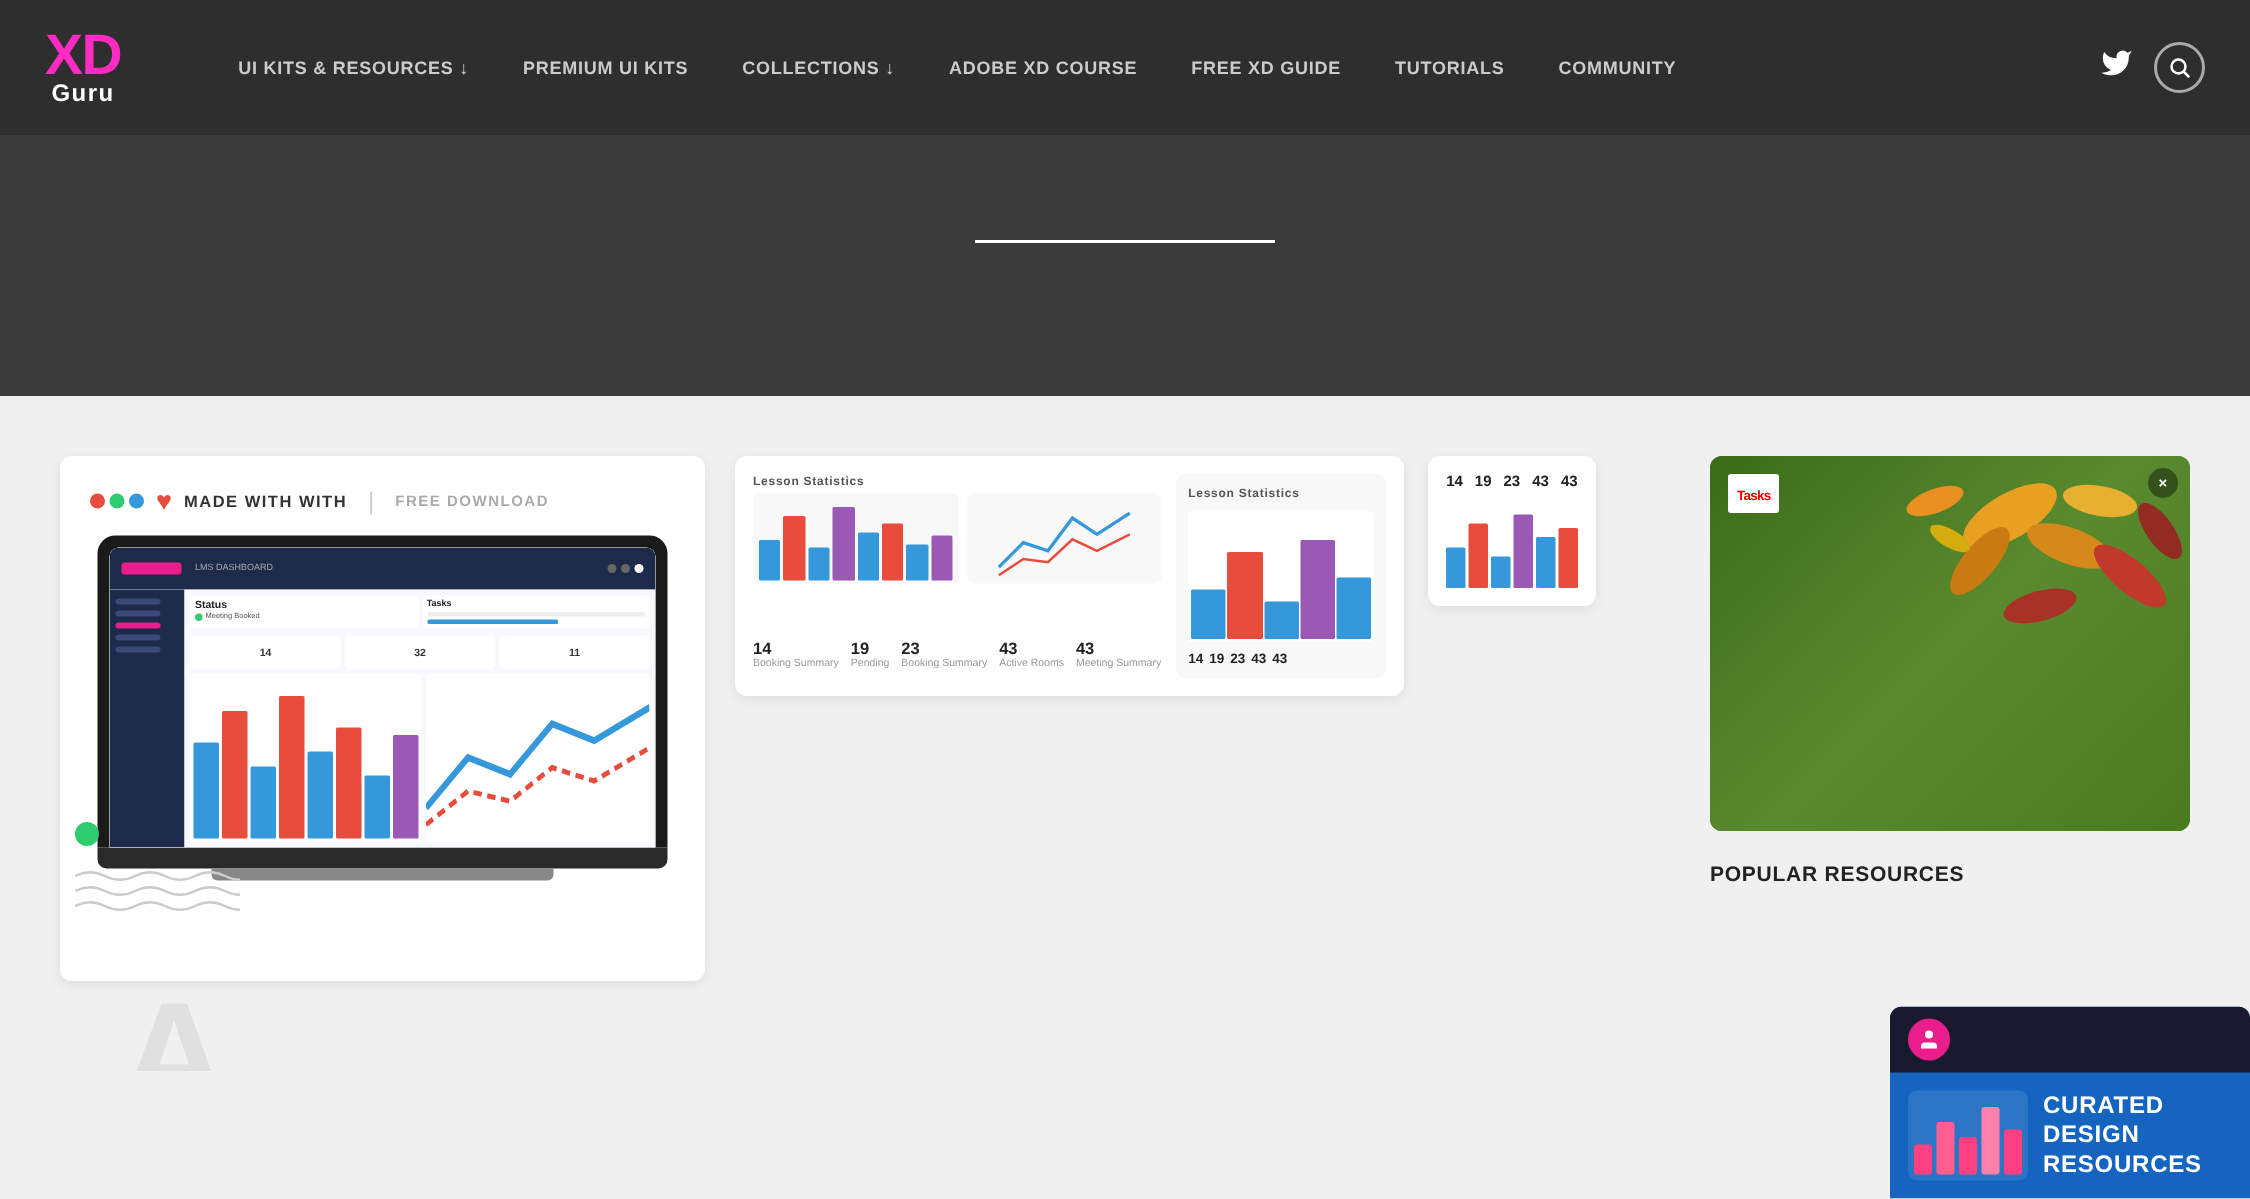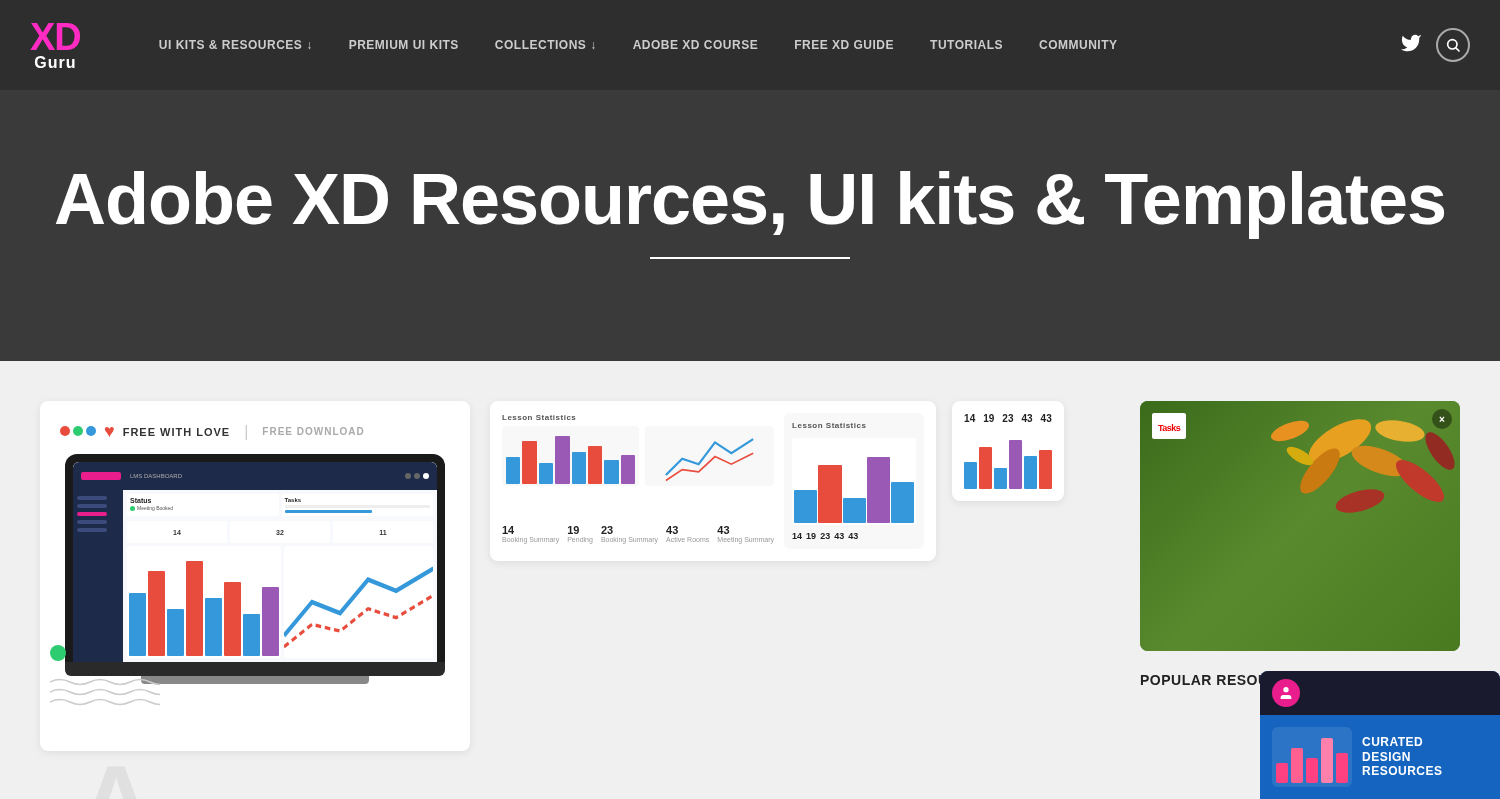--- a/index.html
+++ b/index.html
@@ -497,21 +497,21 @@
     }
     .curated-bar {
       flex: 1;
       border-radius: 2px;
       background: #ff4081;
     }
     .curated-text-area {
       flex: 1;
     }
     .curated-label {
-      font-size: 12px;
+      font-size: 16px;
       font-weight: 700;
       color: #fff;
       text-transform: uppercase;
       letter-spacing: 0.5px;
       line-height: 1.2;
     }
 
     
     .wavy-lines {
       position: absolute;
@@ -561,39 +561,38 @@
     <div class="search-icon-circle">
       <svg viewBox="0 0 24 24" fill="none" stroke="white" stroke-width="2.5" stroke-linecap="round" stroke-linejoin="round">
         <circle cx="11" cy="11" r="7"></circle>
         <line x1="21" y1="21" x2="16.65" y2="16.65"></line>
       </svg>
     </div>
   </div>
 </nav>
 
 <section class="hero">
-  <h1 class="hero-title">Adobe XD Resources, UI kits &amp; Templates</h1>
   <div class="hero-underline"></div>
 </section>
 
 <div class="main-content">
   <div class="content-left">
 
     <div style="display:flex; gap:20px; position:relative;">
 
       <div class="laptop-card">
 
         <div class="made-with-love-bar">
           <div class="color-dots">
             <div class="color-dot" style="background:#e74c3c;"></div>
             <div class="color-dot" style="background:#2ecc71;"></div>
             <div class="color-dot" style="background:#3498db;"></div>
           </div>
           <span class="heart-icon">♥</span>
-          <span class="made-label">FREE WITH LOVE</span>
+          <span class="made-label">MADE WITH WITH</span>
           <span class="separator">|</span>
           <span class="free-download">FREE DOWNLOAD</span>
         </div>
 
         <div class="laptop-wrapper">
           <div class="laptop-screen-outer">
             <div class="laptop-screen-inner">
 
               <div class="dashboard-preview">
                 <div class="dash-header">

